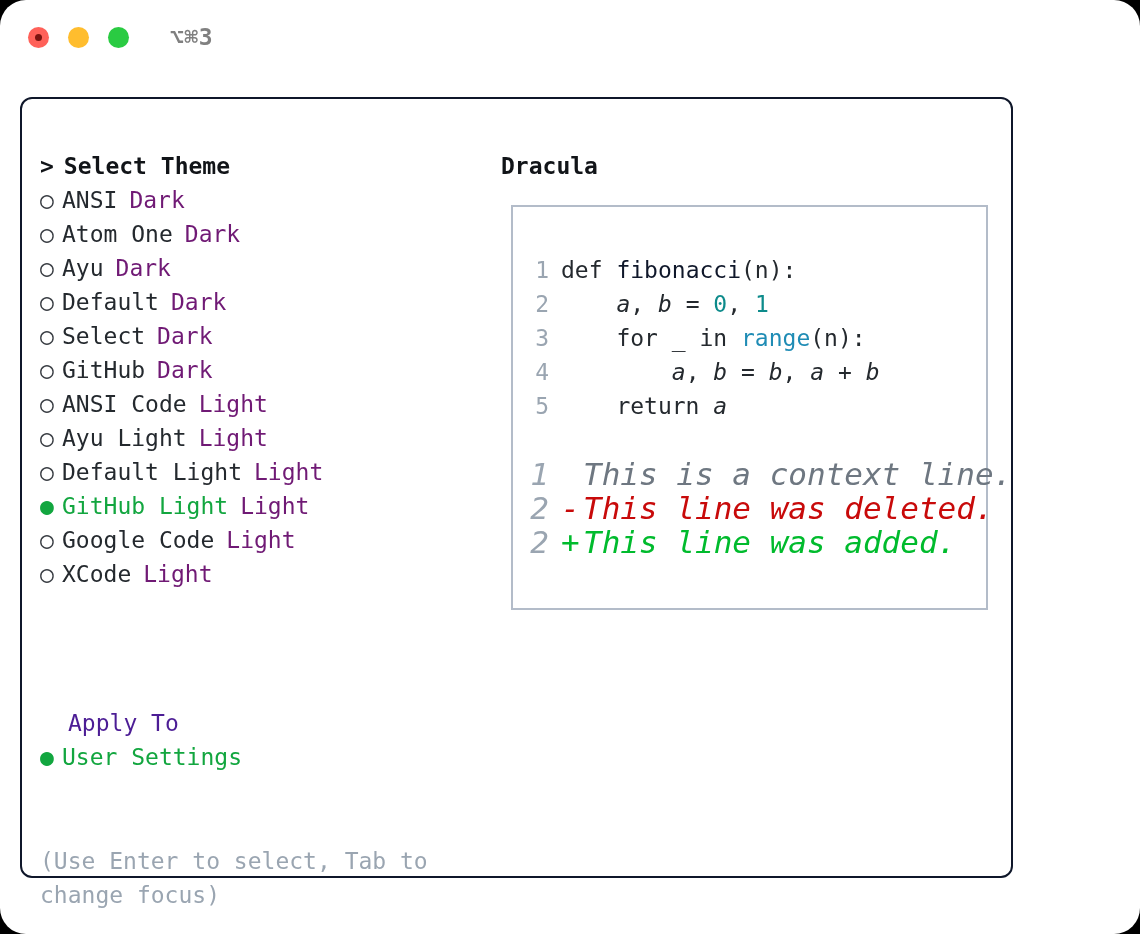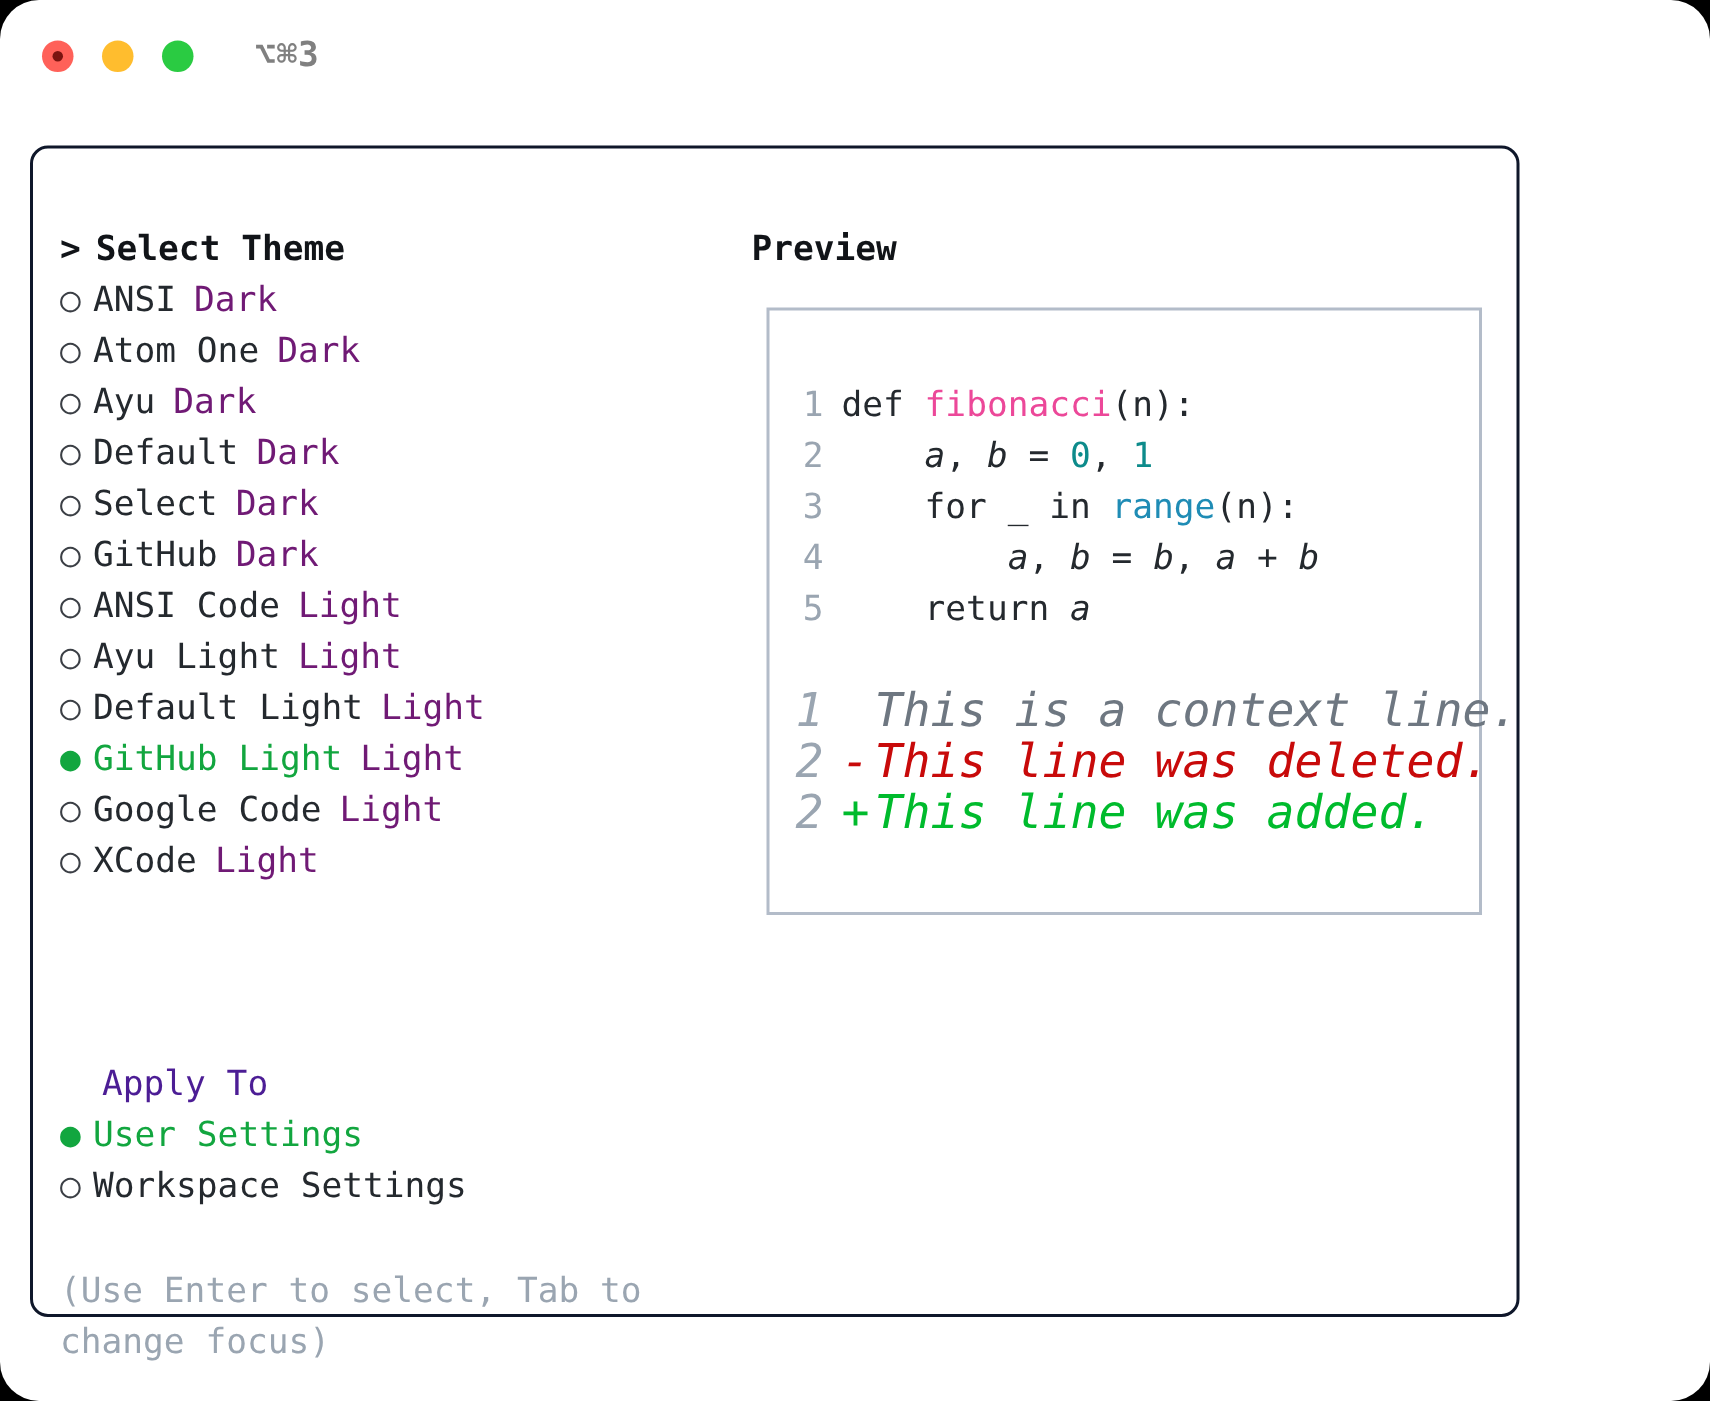--- a/index.html
+++ b/index.html
@@ -186,21 +186,21 @@
   }
   .code-line .lineno {
     display: inline-block;
     width: 26px;
     text-align: right;
     color: #9aa5b1;
     margin-right: 12px;
   }
 
   .tok-kw   { color: #24292e; }
-  .tok-fn   { color: #ec4899; }
+  .tok-fn   { color: #0f172a; }
   .tok-num  { color: #0d8b8b; }
   .tok-call { color: #1f8cb5; }
   .tok-var  { color: #24292e; font-style: italic; }
   .tok-plain{ color: #24292e; }
 
   .diff-gap { height: 34px; }
   .diff-line { font-size: 31px; line-height: 34px; height: 34px; white-space: pre; font-style: italic; }
   .diff-line .lineno {
     display: inline-block;
     width: 26px;
@@ -244,28 +244,27 @@
           <div class="row selected"><span class="bullet on">●</span><span class="name">GitHub Light</span><span class="variant">Light</span></div>
           <div class="row"><span class="bullet off">○</span><span class="name">Google Code</span><span class="variant">Light</span></div>
           <div class="row"><span class="bullet off">○</span><span class="name">XCode</span><span class="variant">Light</span></div>
         </div>
     </div>
 
     <div id="apply-block">
       <div id="apply-title">Apply To</div>
       <div id="apply-rows">
           <div class="row selected"><span class="bullet on">●</span><span class="name">User Settings</span></div>
-          <div class="row"><span class="bullet off">○</span><span class="name">Workspace Settings</span></div>
         </div>
     </div>
 
     <div id="hint">(Use Enter to select, Tab to change focus)</div>
 
     <div id="preview-column">
-      <div id="preview-title">Preview</div>
+      <div id="preview-title">Dracula</div>
     </div>
 
     <div id="preview-box">
       <div id="code-area">
         <div id="code-lines">
             <div class="code-line"><span class="lineno">1</span><span class="tok-kw">def </span><span class="tok-fn">fibonacci</span><span class="tok-plain">(n):</span></div>
             <div class="code-line"><span class="lineno">2</span><span class="tok-plain">    </span><span class="tok-var">a</span><span class="tok-plain">, </span><span class="tok-var">b</span><span class="tok-plain"> = </span><span class="tok-num">0</span><span class="tok-plain">, </span><span class="tok-num">1</span></div>
             <div class="code-line"><span class="lineno">3</span><span class="tok-kw">    for _ in </span><span class="tok-call">range</span><span class="tok-plain">(n):</span></div>
             <div class="code-line"><span class="lineno">4</span><span class="tok-plain">        </span><span class="tok-var">a</span><span class="tok-plain">, </span><span class="tok-var">b</span><span class="tok-plain"> = </span><span class="tok-var">b</span><span class="tok-plain">, </span><span class="tok-var">a</span><span class="tok-plain"> + </span><span class="tok-var">b</span></div>
             <div class="code-line"><span class="lineno">5</span><span class="tok-kw">    return </span><span class="tok-var">a</span></div>

